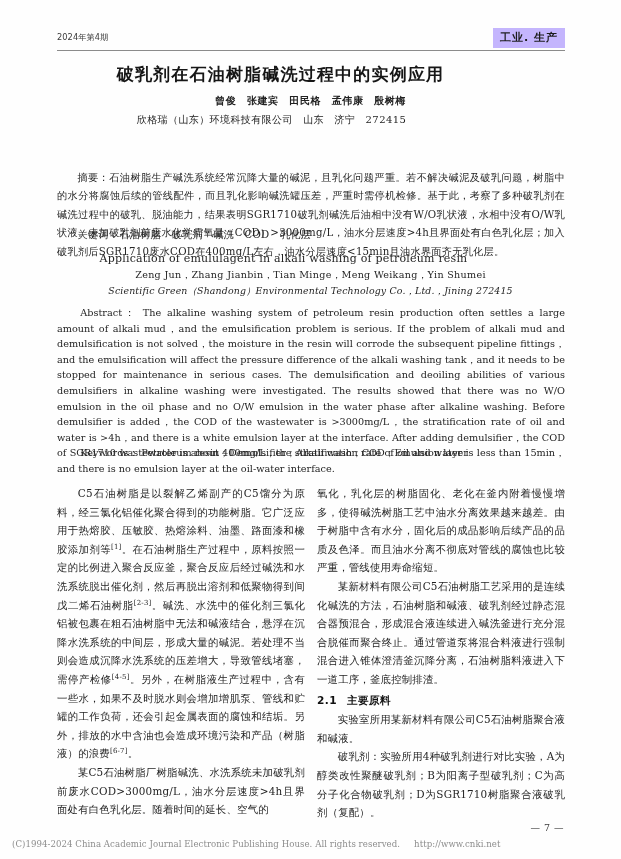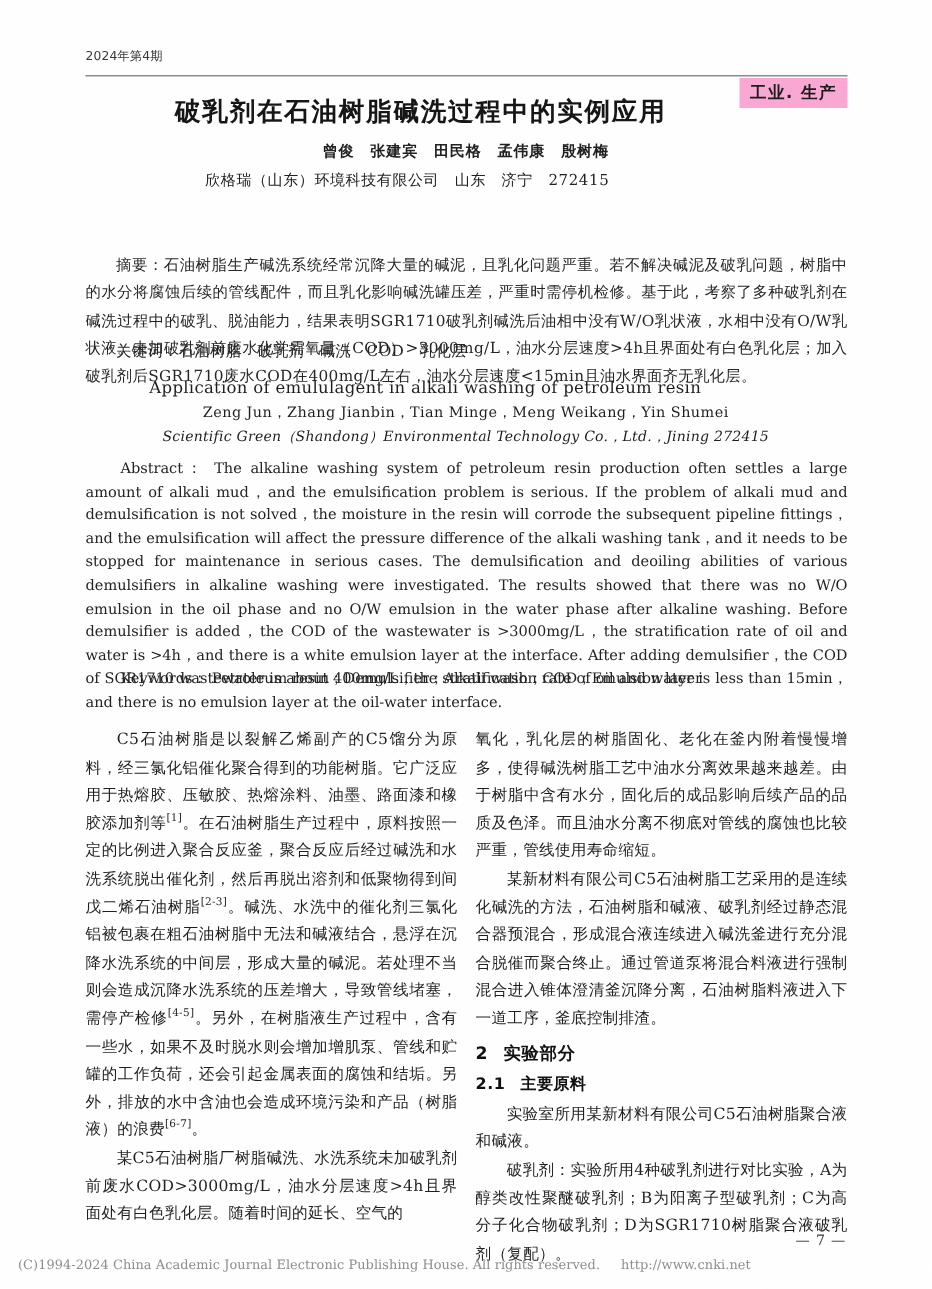--- a/index.html
+++ b/index.html
@@ -47,28 +47,27 @@
     top: 2px;
     font-family: "DejaVu Sans", "Liberation Sans", sans-serif;
     font-size: 8.2px;
     color: #3a3a3a;
     letter-spacing: 0.1px;
   }
   .runhead-right {
     position: absolute;
     right: 0;
     top: -2px;
-    background: #f9a8d4;
+    background: #c4b5fd;
     color: #1c1c1c;
     font-family: "DejaVu Sans", "Liberation Sans", sans-serif;
     font-size: 11px;
     font-weight: bold;
     padding: 2px 7px 3px 7px;
     letter-spacing: 1px;
-    margin-top: 24px;
   }
   
   .title {
     position: absolute;
     left: 0;
     top: 63px;
     width: 561px;
     text-align: center;
     font-family: "DejaVu Sans", "Liberation Sans", sans-serif;
     font-size: 17px;
@@ -268,21 +267,20 @@
   </div>
 
   <div class="col col-left">
     <p class="indent"><span>C5石油树脂是以裂解乙烯副产的C5馏分为原料，经三氯化铝催化聚合得到的功能树脂。它广泛应用于热熔胶、压敏胶、热熔涂料、油墨、路面漆和橡胶添加剂等</span><sup>[1]</sup><span>。在石油树脂生产过程中，原料按照一定的比例进入聚合反应釜，聚合反应后经过碱洗和水洗系统脱出催化剂，然后再脱出溶剂和低聚物得到间戊二烯石油树脂</span><sup>[2-3]</sup><span>。碱洗、水洗中的催化剂三氯化铝被包裹在粗石油树脂中无法和碱液结合，悬浮在沉降水洗系统的中间层，形成大量的碱泥。若处理不当则会造成沉降水洗系统的压差增大，导致管线堵塞，需停产检修</span><sup>[4-5]</sup><span>。另外，在树脂液生产过程中，含有一些水，如果不及时脱水则会增加增肌泵、管线和贮罐的工作负荷，还会引起金属表面的腐蚀和结垢。另外，排放的水中含油也会造成环境污染和产品（树脂液）的浪费</span><sup>[6-7]</sup><span>。</span></p>
     <p class="indent">某C5石油树脂厂树脂碱洗、水洗系统未加破乳剂前废水COD&gt;3000mg/L，油水分层速度&gt;4h且界面处有白色乳化层。随着时间的延长、空气的</p>
   </div>
 
   <div class="col col-right">
     <p>氧化，乳化层的树脂固化、老化在釜内附着慢慢增多，使得碱洗树脂工艺中油水分离效果越来越差。由于树脂中含有水分，固化后的成品影响后续产品的品质及色泽。而且油水分离不彻底对管线的腐蚀也比较严重，管线使用寿命缩短。</p>
     <p class="indent">某新材料有限公司C5石油树脂工艺采用的是连续化碱洗的方法，石油树脂和碱液、破乳剂经过静态混合器预混合，形成混合液连续进入碱洗釜进行充分混合脱催而聚合终止。通过管道泵将混合料液进行强制混合进入锥体澄清釜沉降分离，石油树脂料液进入下一道工序，釜底控制排渣。</p>
-    <p class="sec-head"><span class="num">2</span><span>实验部分</span></p>
     <p class="subsec-head"><span class="num">2.1</span><span>主要原料</span></p>
     <p class="indent">实验室所用某新材料有限公司C5石油树脂聚合液和碱液。</p>
     <p class="indent">破乳剂：实验所用4种破乳剂进行对比实验，A为醇类改性聚醚破乳剂；B为阳离子型破乳剂；C为高分子化合物破乳剂；D为SGR1710树脂聚合液破乳剂（复配）。</p>
   </div>
 
   <div class="page-num">— 7 —</div>
   <div class="copyright">
     <span>(C)1994-2024 China Academic Journal Electronic Publishing House. All rights reserved.</span><span class="url">http://www.cnki.net</span>
   </div>
 

